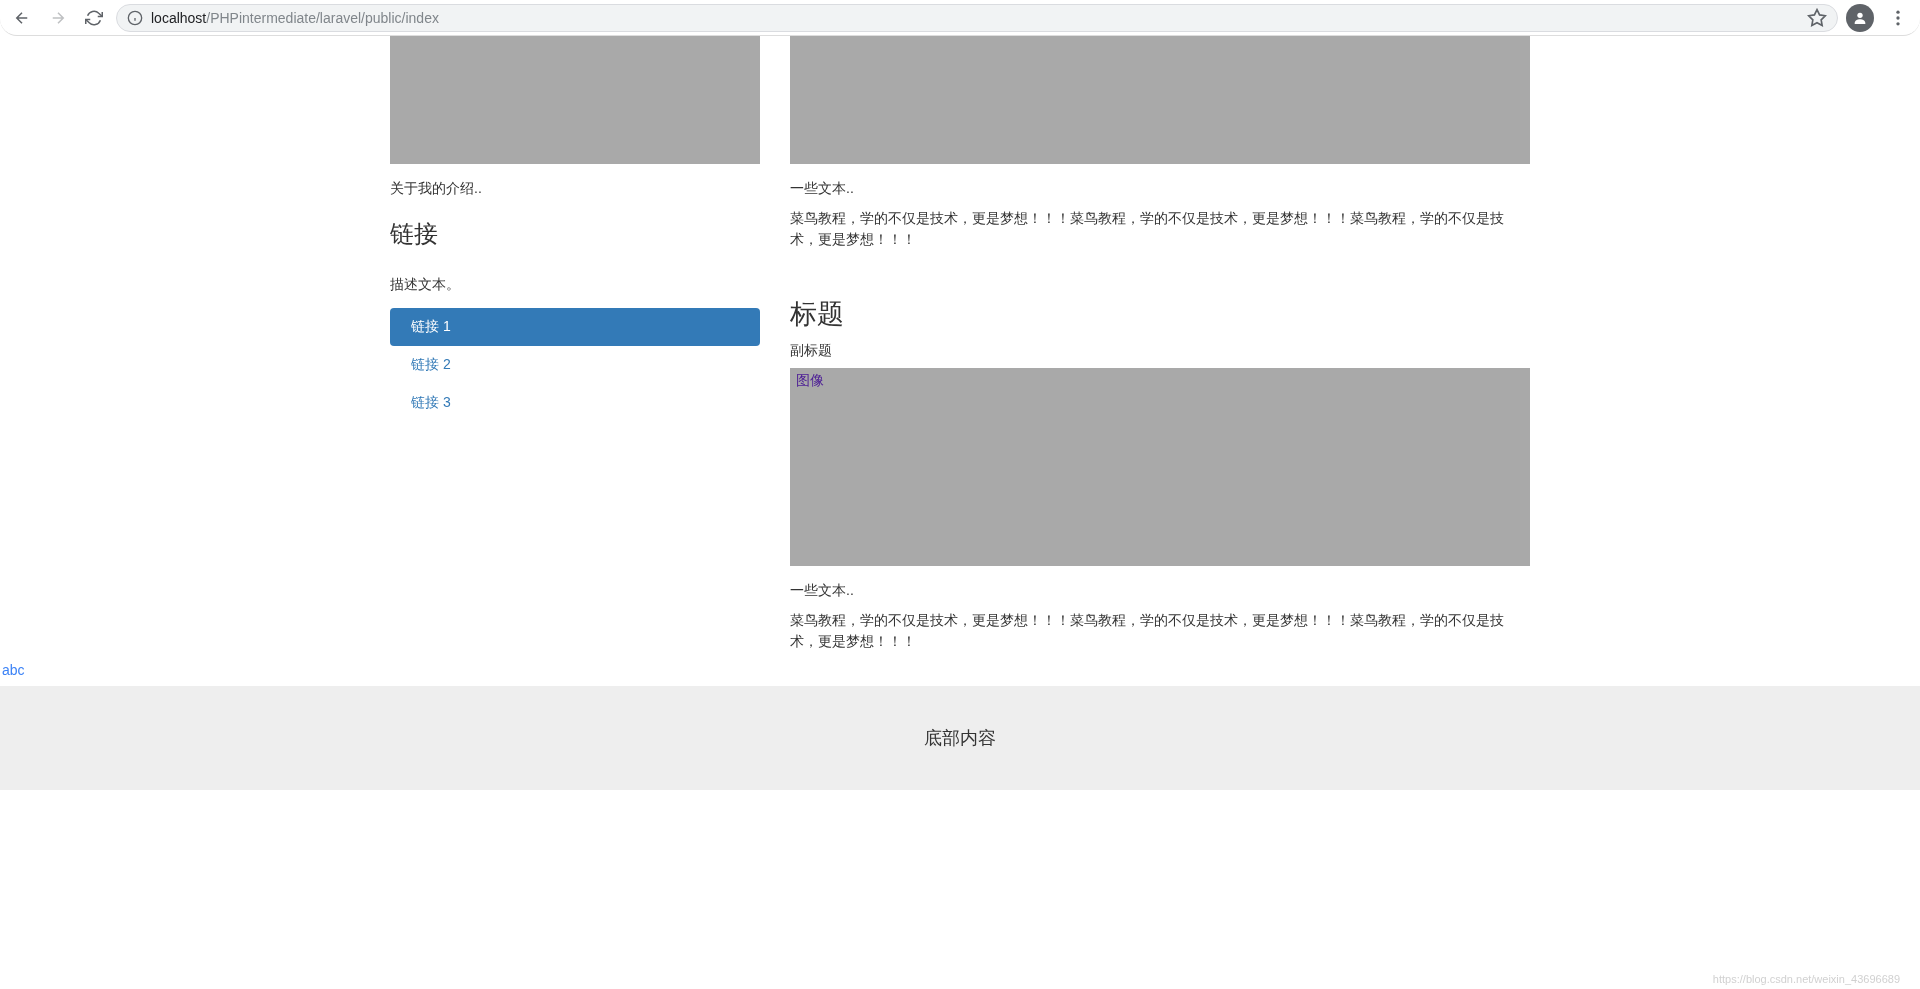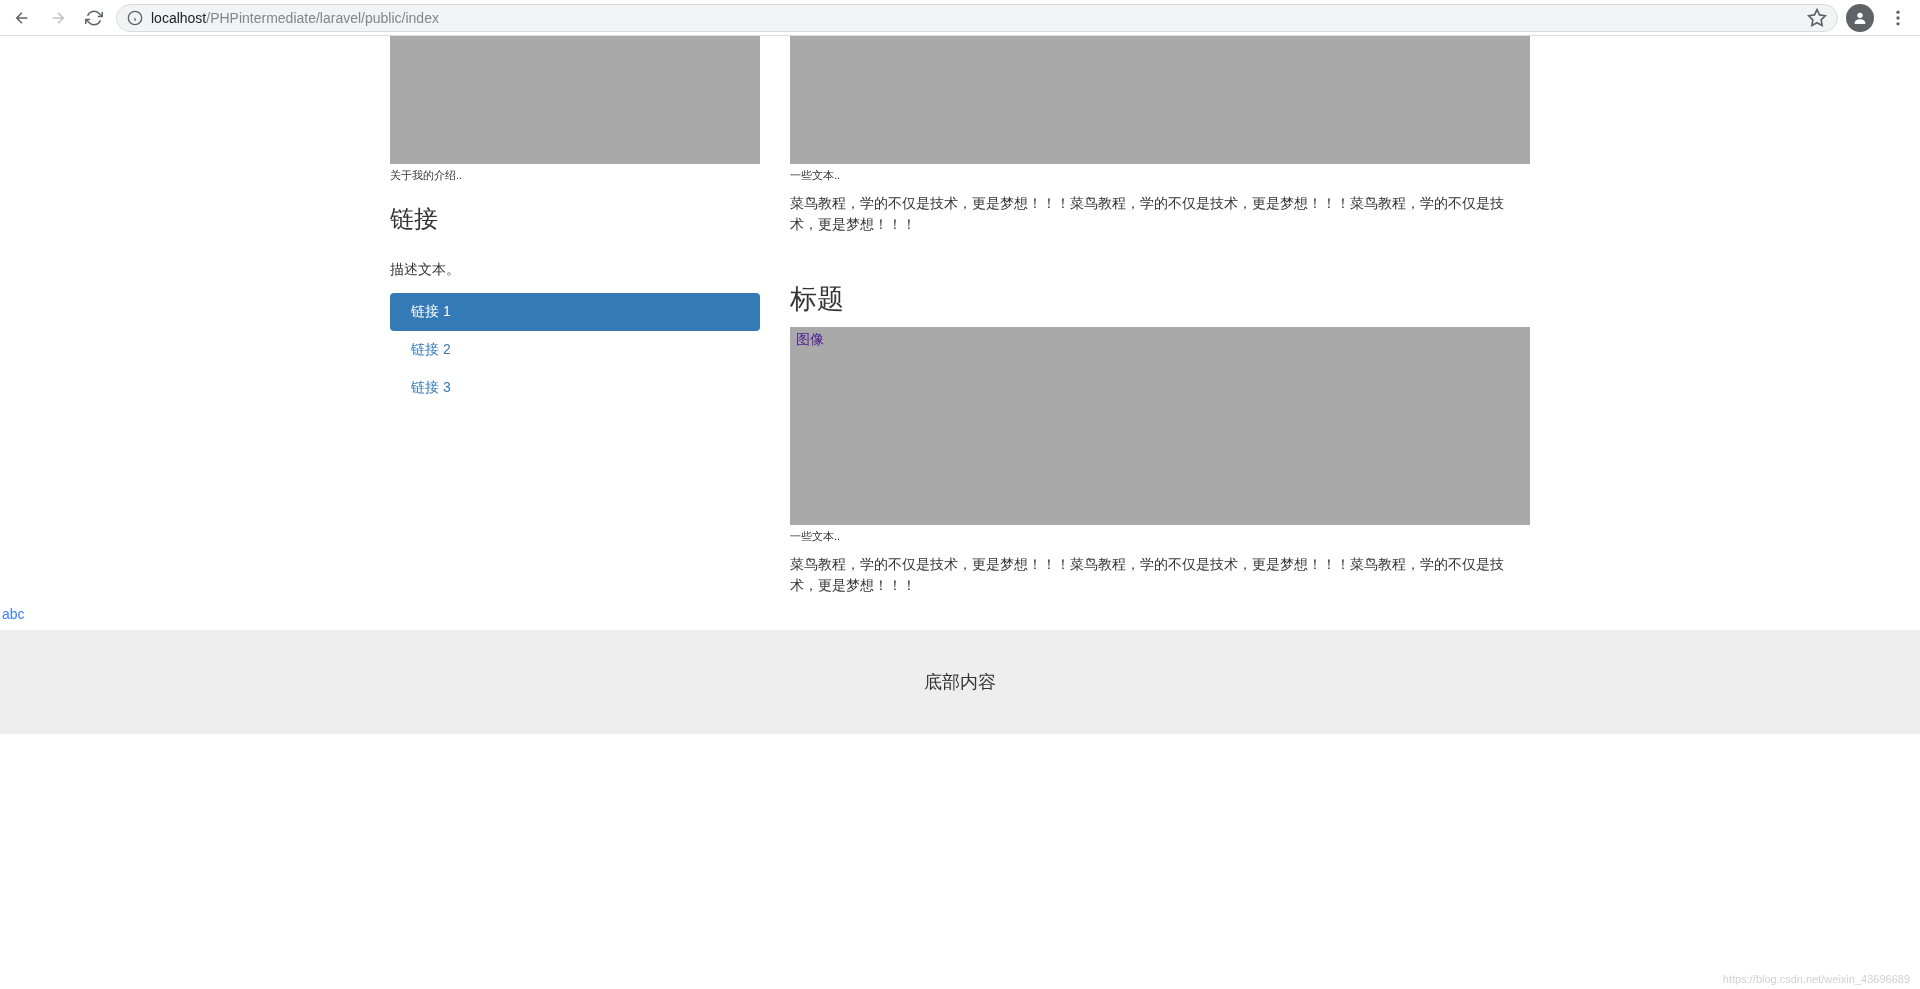--- a/index.html
+++ b/index.html
@@ -1,19 +1,19 @@
 <!DOCTYPE html>
 <html><head>
   <meta charset="utf-8">
   <style>
     * { margin: 0; padding: 0; box-sizing: border-box; }
     body { font-family: "Helvetica Neue", Helvetica, Arial, "Microsoft YaHei", sans-serif; font-size: 14px; color: #333; }
 
     
-    .browser-chrome { height: 36px; background: #fff; border-bottom: 1px solid #ddd; display: flex; align-items: center; padding: 0 8px; gap: 8px; }
+    .browser-chrome { height: 36px; background: #fff; border-bottom: 1px solid #ddd; display: flex; align-items: center; padding: 0 8px; gap: 8px; border-radius: 17px; }
     .nav-btn { width: 28px; height: 28px; display: flex; align-items: center; justify-content: center; border-radius: 50%; color: #5f6368; cursor: pointer; }
     .nav-btn svg { width: 18px; height: 18px; }
     .addr-bar { flex: 1; height: 28px; border: 1px solid #dadce0; border-radius: 14px; display: flex; align-items: center; padding: 0 10px; gap: 8px; color: #202124; background: #f1f3f4; }
     .addr-bar .info-icon { width: 16px; height: 16px; color: #5f6368; flex-shrink: 0; }
     .addr-text { flex: 1; font-size: 14px; white-space: nowrap; overflow: hidden; }
     .addr-text .host { color: #202124; }
     .addr-text .path { color: #80868b; }
     .star-icon, .profile-icon, .menu-icon { width: 20px; height: 20px; color: #5f6368; display:flex; align-items:center; justify-content:center; }
     .profile-circle { width: 28px; height: 28px; border-radius: 50%; background: #5f6368; display: flex; align-items: center; justify-content: center; color: #fff; }
     .right-icons { display: flex; align-items: center; gap: 14px; padding-right: 4px; }
@@ -23,21 +23,21 @@
     .viewport::-webkit-scrollbar { width: 16px; }
     .viewport::-webkit-scrollbar-track { background: #f1f1f1; }
     .viewport::-webkit-scrollbar-thumb { background: #c1c1c1; border-radius: 2px; }
 
     .container { width: 1170px; margin: 0 auto; padding: 0 15px; display: flex; gap: 30px; }
     .sidebar { width: 370px; flex-shrink: 0; }
     .main { flex: 1; }
 
     .img-placeholder { background: #a9a9a9; width: 100%; padding: 4px 6px; color: #333; font-size: 14px; text-align: left; }
     .sidebar .img-placeholder.top { height: 128px; }
-    .caption { margin-top: 4px; color: #333; font-size: 11px; }
+    .caption { margin-top: 16px; color: #333; font-size: 14px; }
 
     h3 { font-size: 24px; font-weight: 500; margin-top: 20px; margin-bottom: 26px; }
     h2 { font-size: 27px; font-weight: 400; margin-top: 20px; margin-bottom: 10px; }
     .desc { margin-bottom: 14px; font-size: 14px; }
 
     .nav-pills { list-style: none; margin-top: 10px; }
     .nav-pills li { display: block; }
     .nav-pills li a { display: block; padding: 10px 21px; color: #337ab7; text-decoration: none; border-radius: 4px; font-size: 14px; }
     .nav-pills li.active a { background: #337ab7; color: #fff; }
 
@@ -45,21 +45,21 @@
     .main .img-placeholder.article { height: 198px; }
     .para { margin: 10px 0; line-height: 1.5; font-size: 14px; }
     .sub { margin-top: 4px; margin-bottom: 8px; font-size: 14px; }
     .img-label { font-size: 14px; color: #4c1d95; }
 
     .abc { font-size: 14px; color: #3b82f6; padding-left: 2px; }
 
     .footer { background: #eee; padding: 40px 0; text-align: center; margin-top: 8px; }
     .footer h4 { font-size: 18px; font-weight: 400; color: #333; }
 
-    .watermark { position: fixed; bottom: 4px; right: 10px; font-size: 11px; color: rgba(150,150,150,0.45); pointer-events: none; }
+    .watermark { position: fixed; bottom: 4px; right: 20px; font-size: 11px; color: rgba(150,150,150,0.45); pointer-events: none; }
   </style>
 </head>
 <body>
 
 <div class="browser-chrome">
   <div class="nav-btn">
     <svg viewBox="0 0 24 24" fill="none" stroke="currentColor" stroke-width="2">
         <path d="M19 12H5M12 19l-7-7 7-7"></path>
       </svg>
   </div>
@@ -129,20 +129,21 @@
     </div>
 
     <div class="main">
       <div class="img-placeholder top"></div>
       <div class="caption">一些文本..</div>
       <p class="para">菜鸟教程，学的不仅是技术，更是梦想！！！菜鸟教程，学的不仅是技术，更是梦想！！！菜鸟教程，学的不仅是技术，更是梦想！！！</p>
 
       <br>
 
       <h2>标题</h2>
+      <div class="sub">副标题</div>
       <div class="img-placeholder article">
         <span class="img-label">图像</span>
       </div>
       <div class="caption">一些文本..</div>
       <p class="para">菜鸟教程，学的不仅是技术，更是梦想！！！菜鸟教程，学的不仅是技术，更是梦想！！！菜鸟教程，学的不仅是技术，更是梦想！！！</p>
     </div>
   </div>
 
   <div class="abc">abc</div>
 

